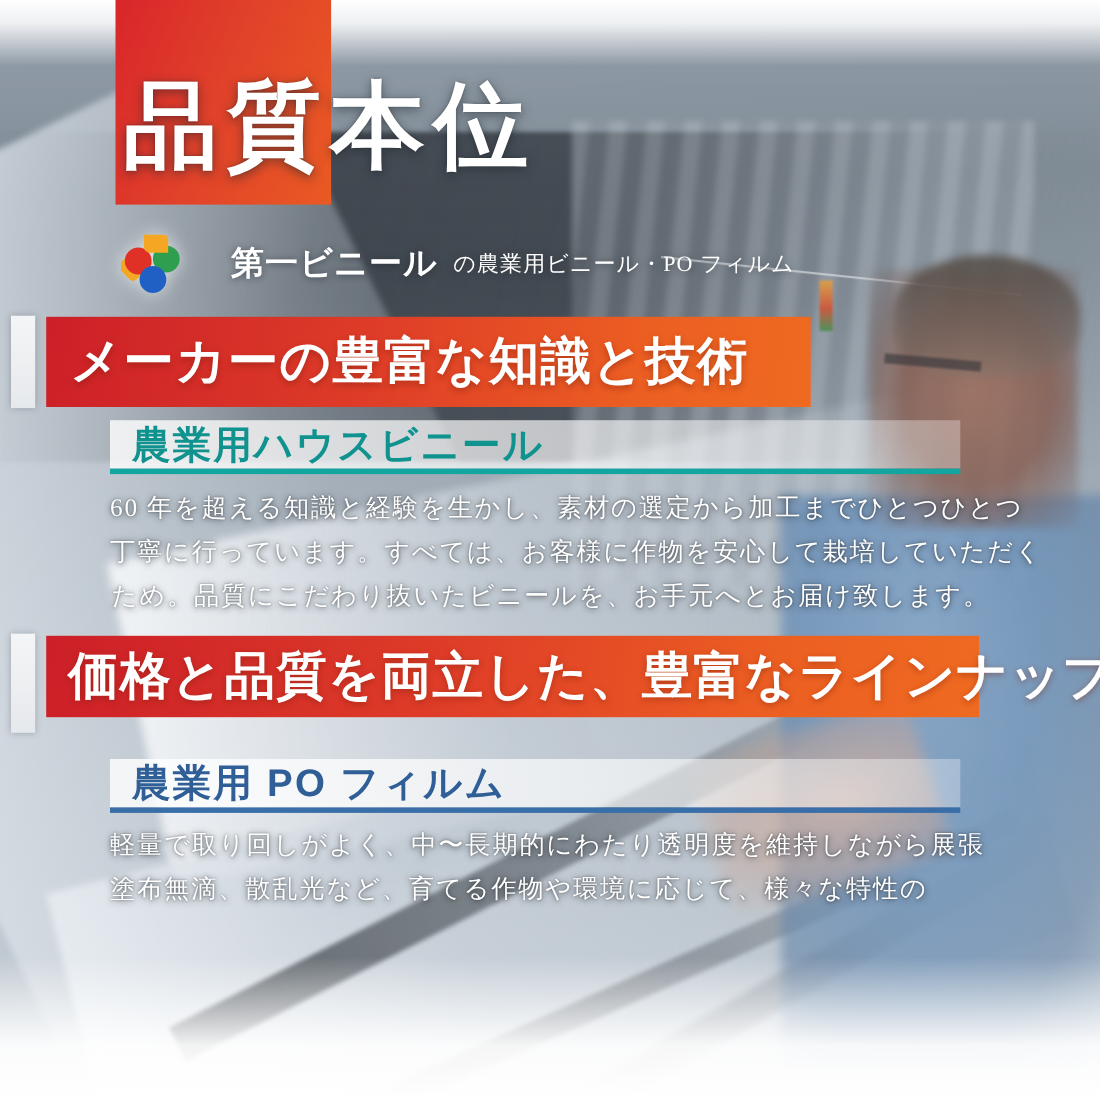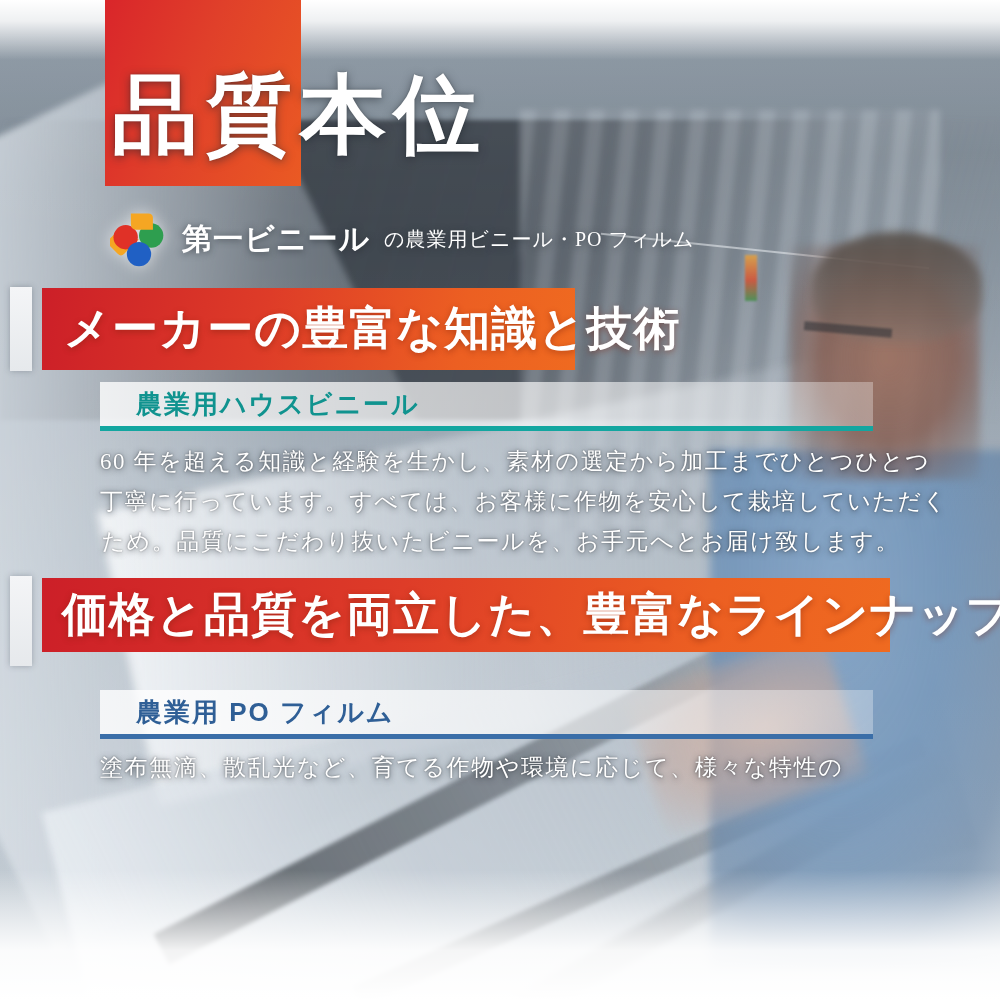--- a/index.html
+++ b/index.html
@@ -154,20 +154,21 @@
   
   .brand-row {
     position: absolute; left: 110px; top: 210px;
     display: flex; align-items: center; gap: 14px;
     white-space: nowrap;
   }
   .brand-logo { width: 58px; height: 58px; flex: 0 0 auto; filter: drop-shadow(0 0 8px rgba(255,255,255,0.65)); }
   .brand-name {
     color: #ffffff; font-size: 30px; font-weight: 700; letter-spacing: 1px;
     text-shadow: 0 1px 7px rgba(30,36,44,0.6);
+    margin-left: 28px;
   }
   .brand-tail {
     color: #ffffff; font-size: 20px; letter-spacing: 1px;
     text-shadow: 0 1px 7px rgba(30,36,44,0.6);
   }
 
   
   .accent-bar {
     position: absolute; width: 22px;
     background: linear-gradient(180deg,#f4f5f7,#e6e9ec);
@@ -175,40 +176,40 @@
   }
   .accent-bar.a1 { left: 10px; top: 287px; height: 84px; }
   .accent-bar.a2 { left: 10px; top: 576px; height: 90px; }
 
   
   .band {
     position: absolute;
     background: linear-gradient(100deg, #cc1f28 0%, #de3c28 42%, #ec5f22 78%, #ef6a20 100%);
     display: flex; align-items: center;
   }
-  .band.b1 { left: 42px; top: 288px; width: 533px; height: 82px; }
+  .band.b1 { left: 42px; top: 288px; width: 695px; height: 82px; }
   .band.b2 { left: 42px; top: 578px; width: 848px; height: 74px; }
   .band-text {
     color: #ffffff; white-space: nowrap; font-weight: 700;
     text-shadow: 0 2px 6px rgba(120,30,10,0.45);
     font-family: "Liberation Serif", "DejaVu Serif", serif;
   }
   .band.b1 .band-text { font-size: 46px; padding-left: 22px; letter-spacing: 1px; }
   .band.b2 .band-text { font-size: 46px; padding-left: 20px; letter-spacing: 1px; }
 
   
   .subbar {
     position: absolute; left: 100px; width: 773px; height: 44px;
     background: linear-gradient(90deg, rgba(255,255,255,0.80) 0%, rgba(255,255,255,0.66) 55%, rgba(255,255,255,0.30) 100%);
     display: flex; align-items: center;
   }
   .subbar.s1 { top: 382px; border-bottom: 5px solid #13a6a0; }
   .subbar.s2 { top: 690px; border-bottom: 5px solid #3a6ea8; }
   .subbar-text {
-    font-size: 26px; font-weight: 700; letter-spacing: 2px; padding-left: 36px;
+    font-size: 35px; font-weight: 700; letter-spacing: 2px; padding-left: 20px;
     font-family: "Liberation Sans", "DejaVu Sans", sans-serif;
     white-space: nowrap;
   }
   .subbar.s1 .subbar-text { color: #10938f; }
   .subbar.s2 .subbar-text { color: #2f5f96; }
 
   
   .body-text {
     position: absolute; left: 100px; width: 800px;
     color: #ffffff;
@@ -284,17 +285,18 @@
     <div class="accent-bar a2"></div>
     <div class="band b2">
       <span class="band-text">価格と品質を両立した、豊富なラインナップ</span>
     </div>
 
     <div class="subbar s2">
       <span class="subbar-text">農業用 PO フィルム</span>
     </div>
 
     <div class="body-text p2">
+      <p>軽量で取り回しがよく、中〜長期的にわたり透明度を維持しながら展張</p>
       <p>塗布無滴、散乱光など、育てる作物や環境に応じて、様々な特性の</p>
     </div>
 
   </div>
 </div>
 
 </body></html>

